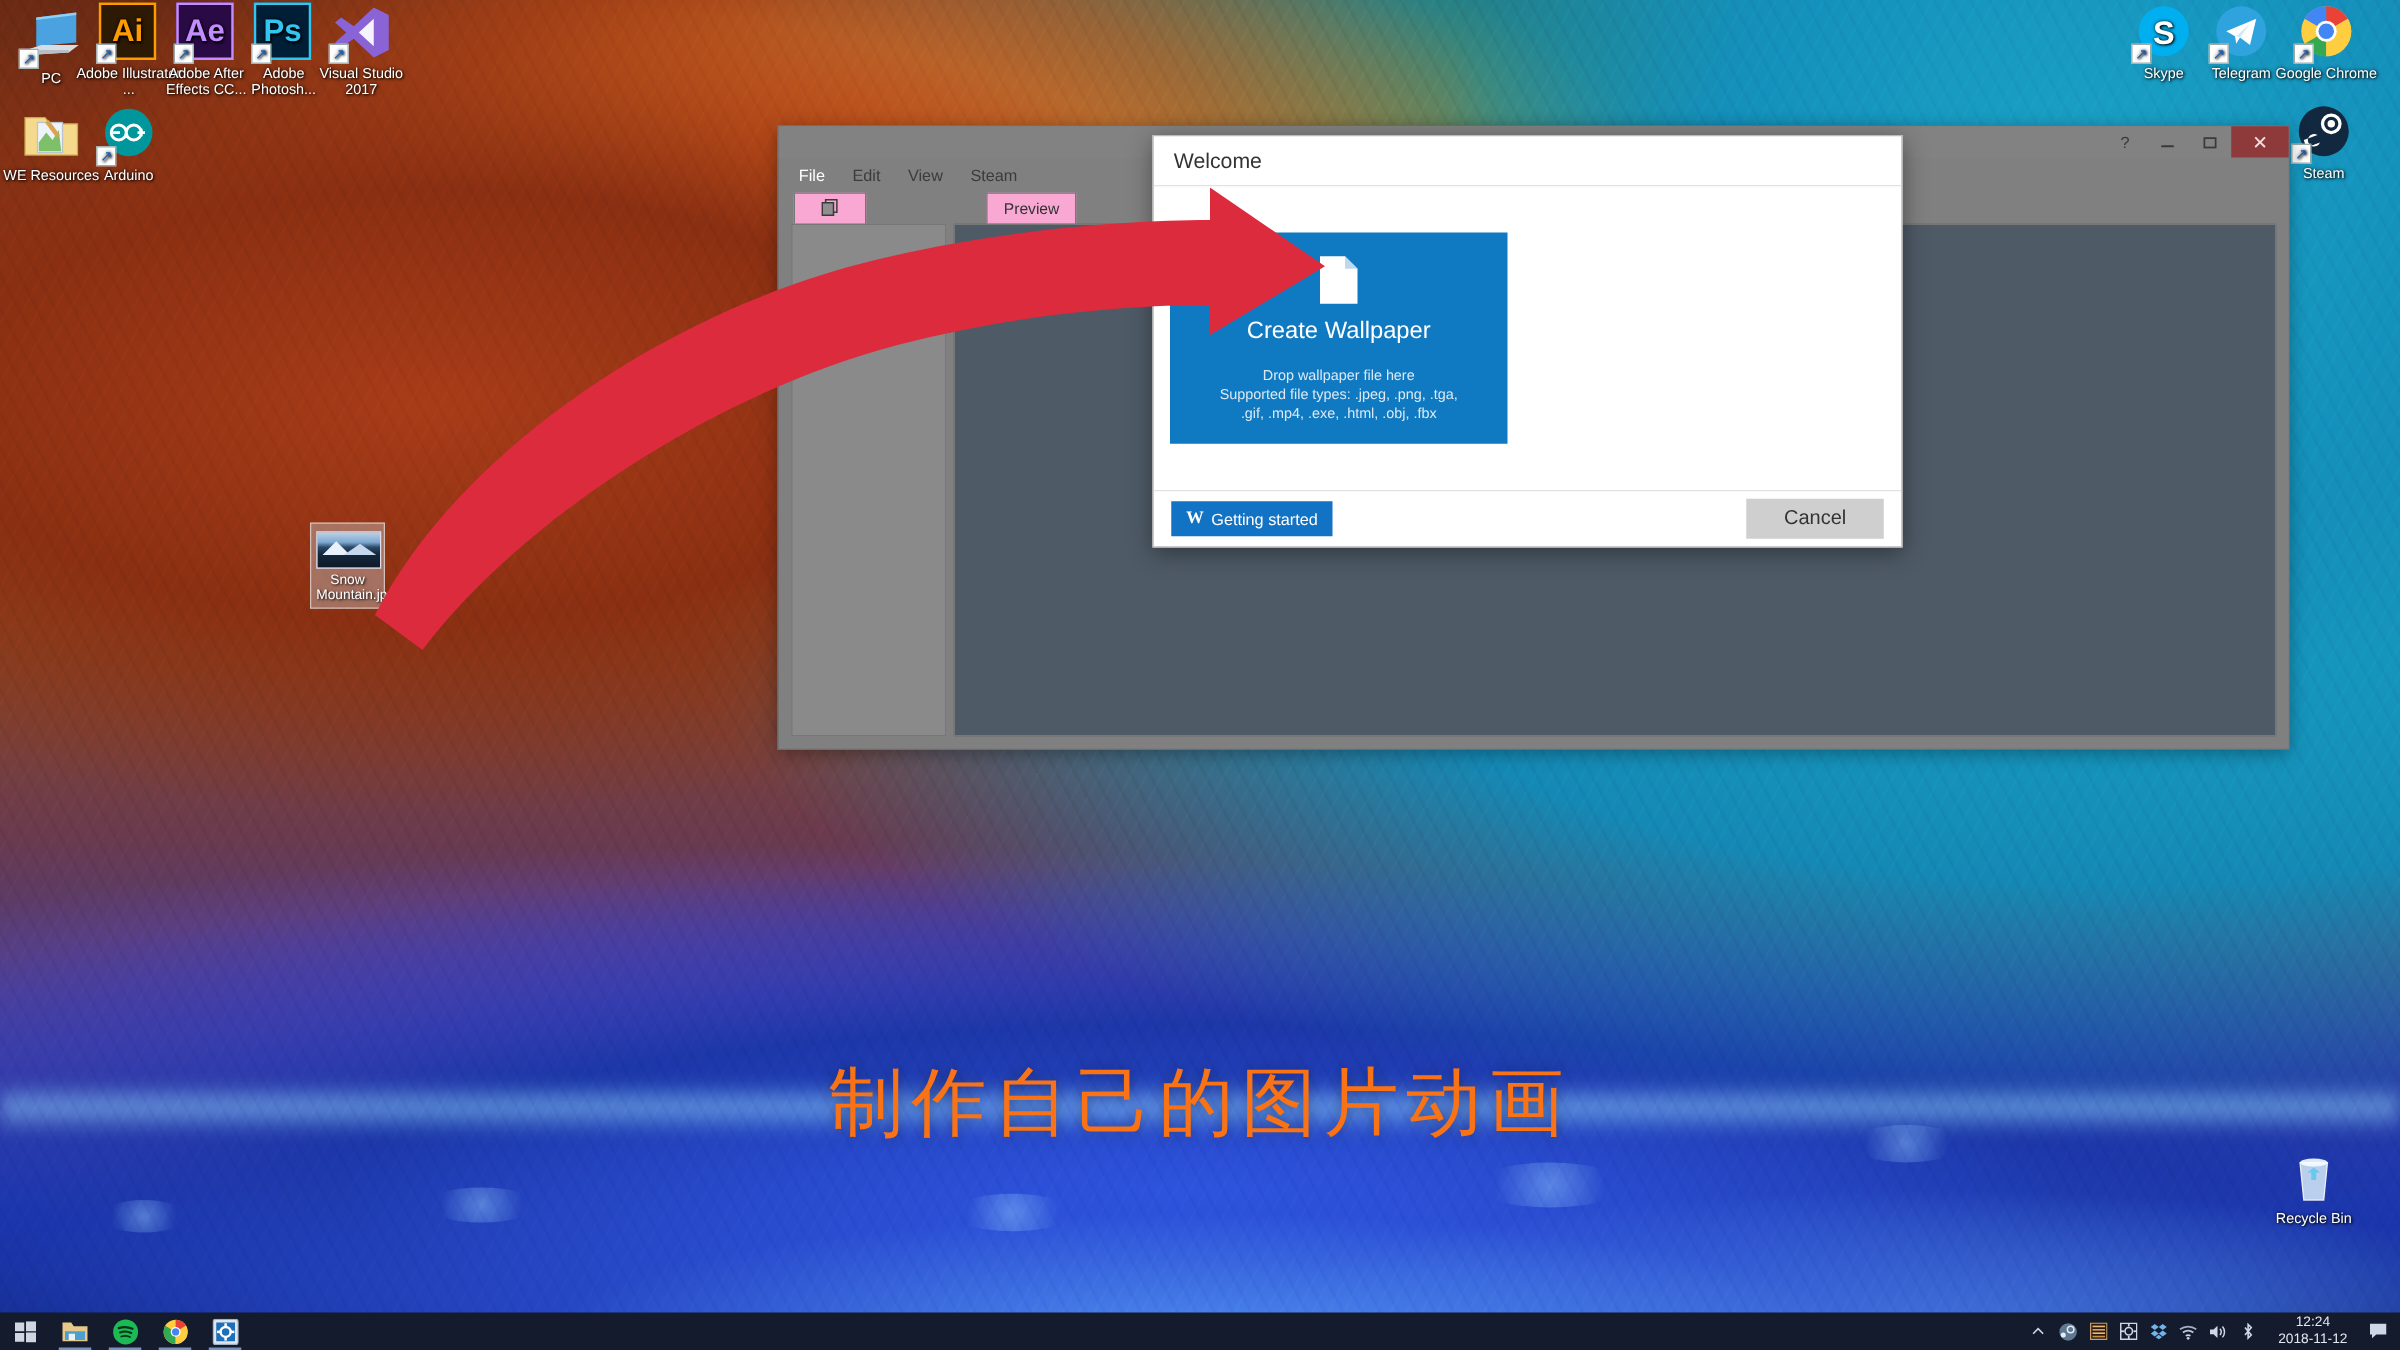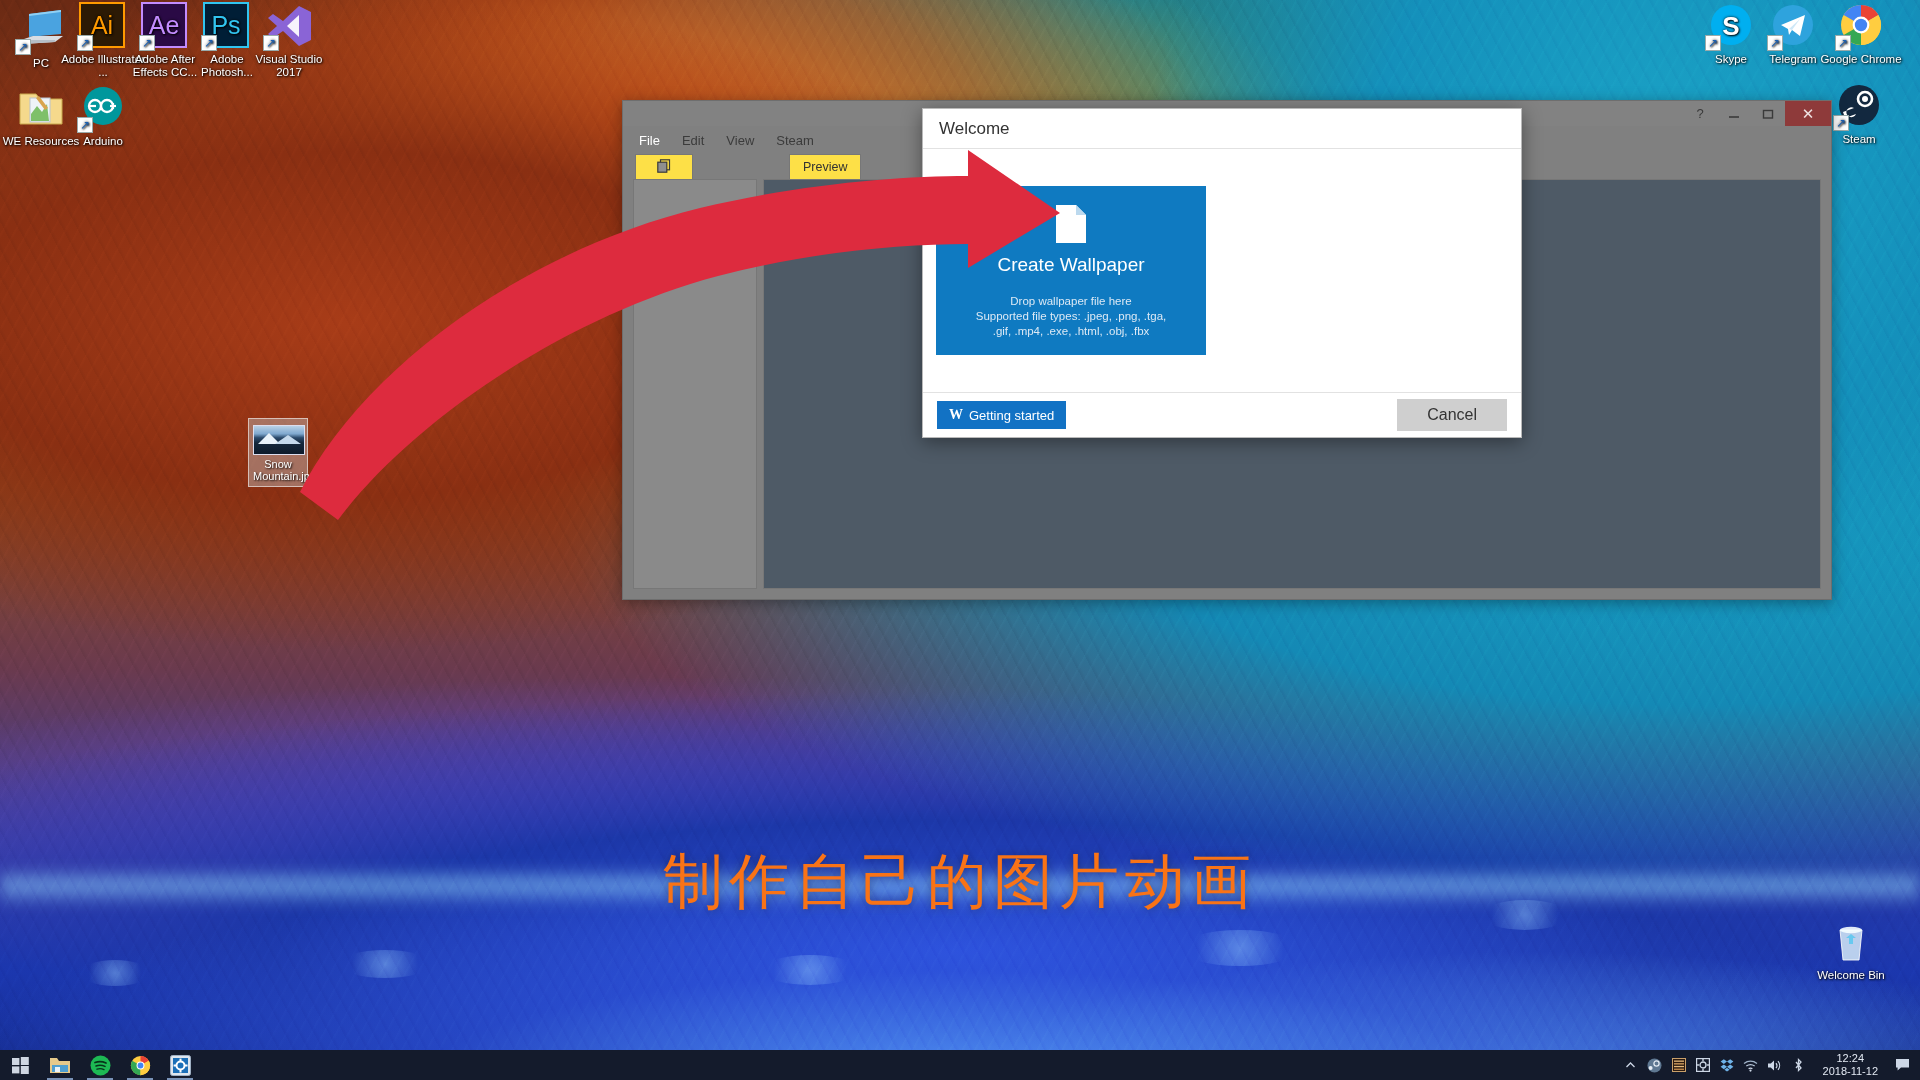--- a/index.html
+++ b/index.html
@@ -61,21 +61,21 @@
   }
   .dicon .gfx { position:relative; width:48px; height:48px; margin:0 auto 3px; }
   .dicon .lbl { display:block; word-wrap:break-word; }
   .shortcut {
     position:absolute; left:-2px; bottom:-1px; width:16px; height:16px;
     background:#fff; border:1px solid #9aa; display:flex; align-items:center; justify-content:center;
     font-size:12px; color:#1b5fb0; line-height:1;
   }
   .sq-icon {
     width:46px; height:46px; display:flex; align-items:center; justify-content:center;
-    font-weight:normal; font-size:25px; border:2px solid;
+    font-weight:bold; font-size:25px; border:2px solid;
   }
 
   
   .file-sel {
     position:absolute; width:60px; padding:6px 4px 4px;
     background:rgba(190,190,190,0.45); border:1px solid rgba(255,255,255,0.55);
     text-align:center; color:#fff; font-size:11px; line-height:12px;
     text-shadow:1px 1px 2px #000;
   }
   .thumb {
@@ -122,21 +122,21 @@
   .wctrls .close { width:46px; background:#8e3a3a; color:#f0e2e2; font-size:15px; }
   .menubar { height:28px; display:flex; align-items:center; padding-left:16px; gap:22px; }
   .menubar span { font-size:13px; color:#3b3b3b; cursor:pointer; }
   .menubar span.active { color:#ffffff; }
   .tabrow { display:flex; padding-left:12px; gap:0; height:25px; align-items:flex-end; }
   .tab {
     height:25px; padding:0 13px; display:flex; align-items:center;
     font-size:12.5px; color:#333; background:#8c8c8c; border:1px solid #777; border-bottom:none;
     cursor:pointer;
   }
-  .tab.sel { background:#fde047; }
+  .tab.sel { background:#f9a8d4; }
   .panels { display:flex; padding:0 10px 10px; gap:6px; height:calc(100% - 78px); }
   .left-panel { width:124px; background:#8a8a8a; border:1px solid #777; }
   .preview-panel { flex:1; background:#4e5a66; border:1px solid #777; }
 
   
   #dialog {
     position:absolute; left:922px; top:108px; width:600px; height:330px;
     background:#fff; border:1px solid #b9b9b9;
     box-shadow:0 4px 18px rgba(0,0,0,0.4); display:flex; flex-direction:column;gap:24px;
   }
@@ -335,21 +335,21 @@
   </div>
 
   <div class="dicon" style="right:26px;top:918px">
     <div class="gfx">
       <svg width="48" height="48" viewBox="0 0 48 48">
         <path d="M13 12 L35 12 L32 42 L16 42 Z" fill="rgba(230,250,255,0.78)" stroke="rgba(255,255,255,0.85)"></path>
         <ellipse cx="24" cy="12" rx="11" ry="3.2" fill="rgba(245,253,255,0.9)"></ellipse>
         <path d="M19 20 L24 16 L29 20 L26 20 L26 26 L22 26 L22 20 Z" fill="#5ec8ef" opacity="0.9"></path>
       </svg>
     </div>
-    <span class="lbl">Welcome Bin</span>
+    <span class="lbl">Recycle Bin</span>
   </div>
 
   <div class="file-sel" style="left:248px;top:418px">
     <div class="thumb"></div>
     <span>Snow Mountain.jpeg</span>
   </div>
 </div>
 
 <div id="editor">
   <div class="titlebar">

